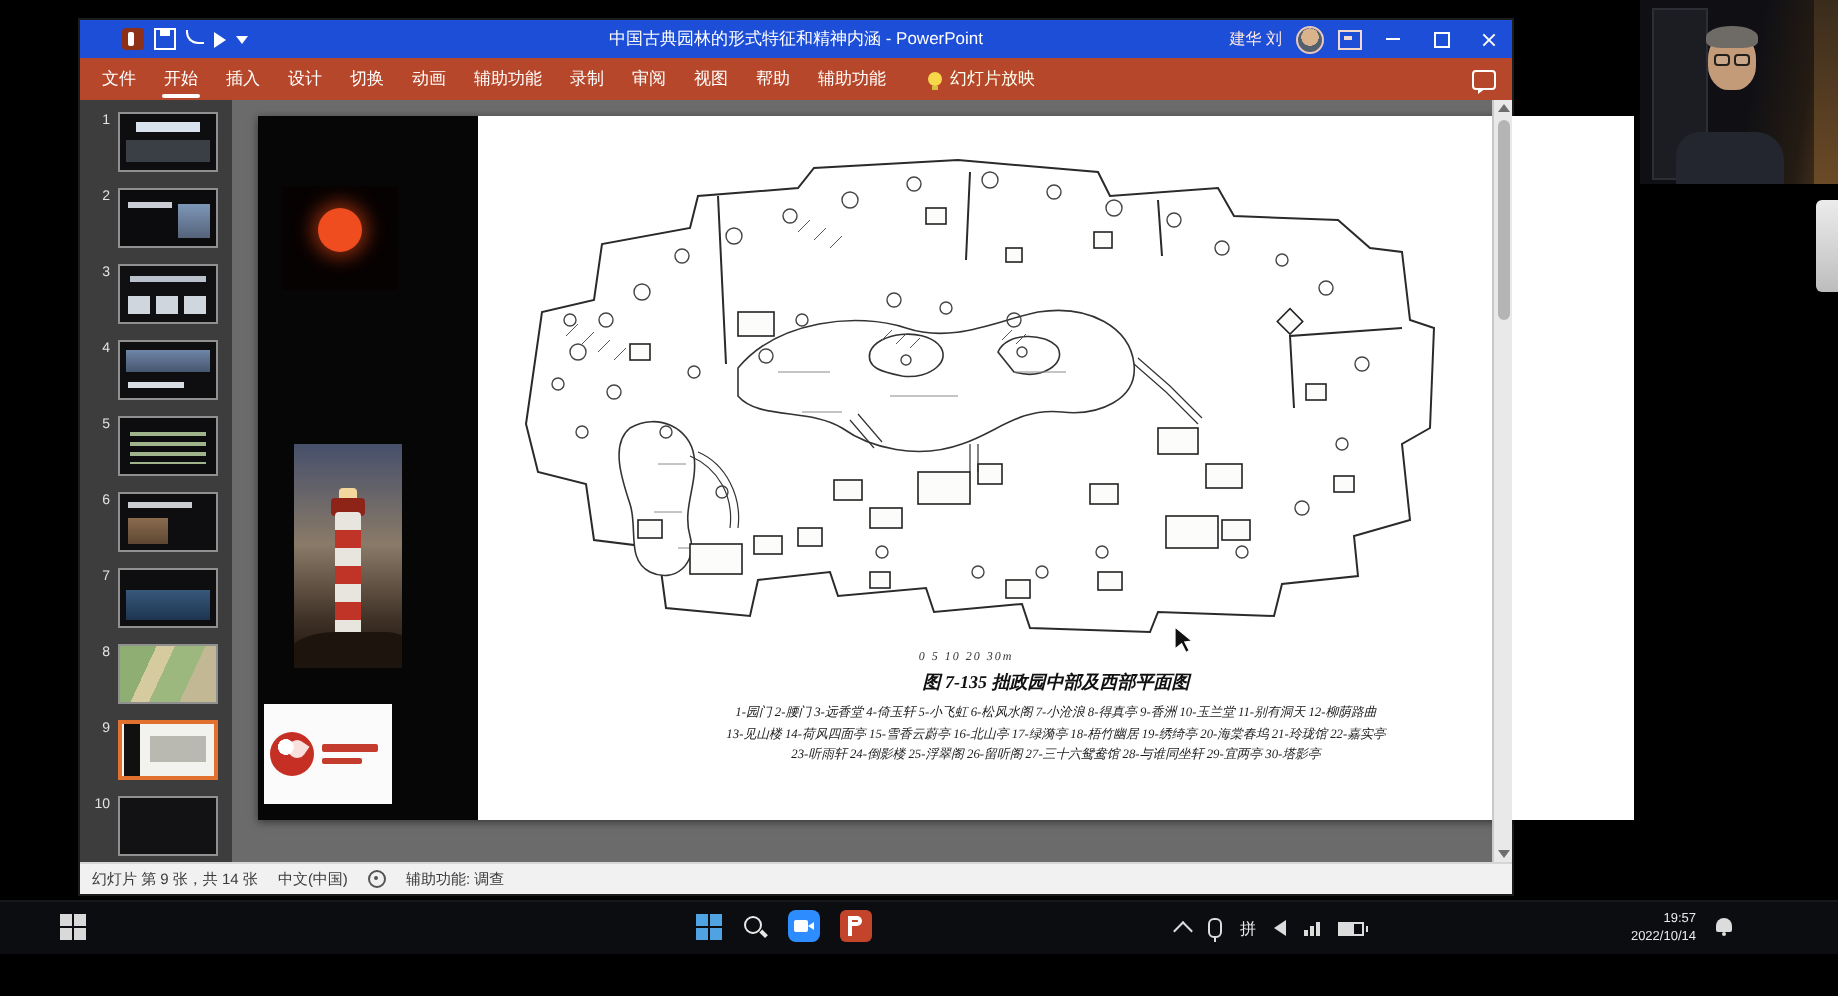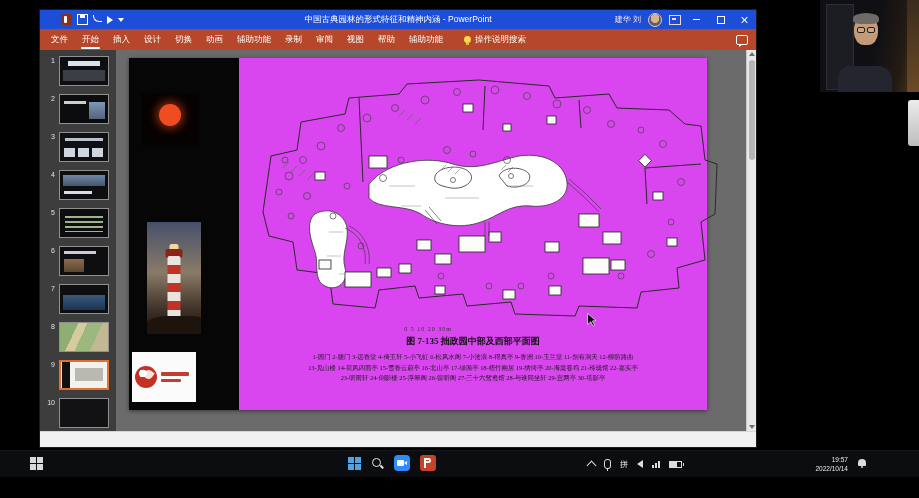--- a/index.html
+++ b/index.html
@@ -52,21 +52,21 @@
   .tc3{background-color:#101012;background-image:linear-gradient(#cfd6de,#cfd6de),linear-gradient(#cfd6de,#cfd6de),linear-gradient(#cfd6de,#cfd6de),linear-gradient(#b9c2cc,#b9c2cc);background-size:11px 9px,11px 9px,11px 9px,38px 3px;background-position:4px 15px,18px 15px,32px 15px,5px 5px;}
   .tc4{background-color:#0e0e10;background-image:linear-gradient(#6f86a8,#46566e),linear-gradient(#d8dde3,#d8dde3);background-size:42px 11px,28px 3px;background-position:3px 4px,4px 20px;}
   .tc5{background-color:#0d0d0f;background-image:repeating-linear-gradient(180deg,#9fb48a 0 2px,rgba(0,0,0,0) 2px 5px);background-size:38px 16px;background-position:5px 7px;}
   .tc6{background-color:#0e0e10;background-image:linear-gradient(#8a6b4e,#5d4733),linear-gradient(#c9cdd2,#c9cdd2);background-size:20px 13px,32px 3px;background-position:4px 12px,4px 4px;}
   .tc7{background-color:#0e0e10;background-image:linear-gradient(#37597c,#1d3450);background-size:42px 15px;background-position:3px 10px;}
   .tc8{background:linear-gradient(115deg,#8fae74 0 30%,#d6caa0 30% 45%,#9db87f 45% 70%,#c2b894 70% 100%);}
   .tc9{background-color:#f2f2ee;background-image:linear-gradient(#101010,#101010),linear-gradient(#b9b9b1,#b9b9b1);background-size:8px 28px,28px 13px;background-position:1px 0,14px 6px;}
   .tc10{background-color:#121214;}
   
   .canvas{flex:1 1 auto;background:#6b6b6b;position:relative;min-width:0;}
-  .slide{position:absolute;left:13px;top:8px;width:578px;height:352px;background:#d946ef;box-shadow:0 1px 4px rgba(0,0,0,.5);}
+  .slide{position:absolute;left:13px;top:8px;width:688px;height:352px;background:#ffffff;box-shadow:0 1px 4px rgba(0,0,0,.5);font-style:italic;}
   .strip{position:absolute;left:0;top:0;width:110px;height:352px;background:#060606;}
   .sun-img{position:absolute;left:12px;top:35px;width:58px;height:52px;background:#070202;overflow:hidden;}
   .sun{position:absolute;left:50%;top:42%;transform:translate(-50%,-50%);width:22px;height:22px;border-radius:50%;
        background:#ef4c1f;box-shadow:0 0 9px 3px rgba(232,72,22,.55);}
   .lh-img{position:absolute;left:18px;top:164px;width:54px;height:112px;overflow:hidden;
           background:linear-gradient(180deg,#46506b 0%,#8a7a68 45%,#403227 78%,#17100b 100%);}
   .lh-tower{position:absolute;left:50%;transform:translateX(-50%);bottom:16px;width:13px;height:62px;
             background:repeating-linear-gradient(180deg,#e8e4de 0 9px,#c03428 9px 18px);border-radius:2px 2px 0 0;}
   .lh-top{position:absolute;left:50%;transform:translateX(-50%);bottom:76px;width:17px;height:9px;background:#8e2318;border-radius:2px;}
   .lh-light{position:absolute;left:50%;transform:translateX(-50%);bottom:85px;width:9px;height:5px;background:#f3d79c;border-radius:2px 2px 0 0;}
@@ -193,21 +193,21 @@
       <span class="rtab">切换</span>
       <span class="rtab">动画</span>
       <span class="rtab">辅助功能</span>
       <span class="rtab">录制</span>
       <span class="rtab">审阅</span>
       <span class="rtab">视图</span>
       <span class="rtab">帮助</span>
       <span class="rtab">辅助功能</span>
       <span class="ribbon-search">
         <span class="bulb-ic"></span>
-        <span>操作说明搜索</span>
+        <span>幻灯片放映</span>
       </span>
       <span class="comment-ic"></span>
     </div>
 
     <div class="content">
 
       <div class="thumbs">
         <div class="thumb-row">
           <span class="thumb-num">1</span>
           <span class="thumb-box tc1"></span>
@@ -381,20 +381,26 @@
 
       <div class="vscroll">
         <span class="vs-up"></span>
         <span class="vs-thumb"></span>
         <span class="vs-down"></span>
       </div>
     </div>
 
 
     <div class="statusbar">
+      <div class="sb-left">
+        <span>幻灯片 第 9 张，共 14 张</span>
+        <span>中文(中国)</span>
+        <span class="acc-ic"></span>
+        <span>辅助功能: 调查</span>
+      </div>
     </div>
   </div>
 
   <div class="webcam">
     <span class="wc-door"></span>
     <span class="wc-shelf"></span>
     <span class="wc-body"></span>
     <span class="wc-head"></span>
     <span class="wc-hair"></span>
     <span class="wc-glasses">

